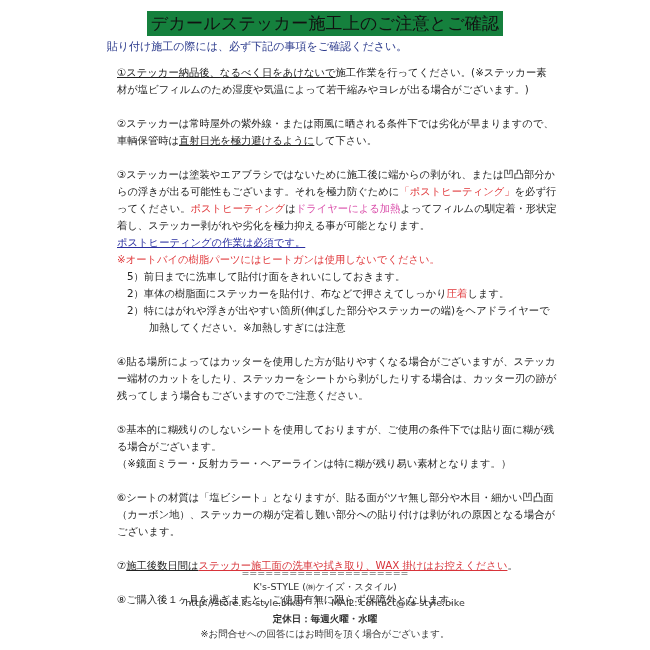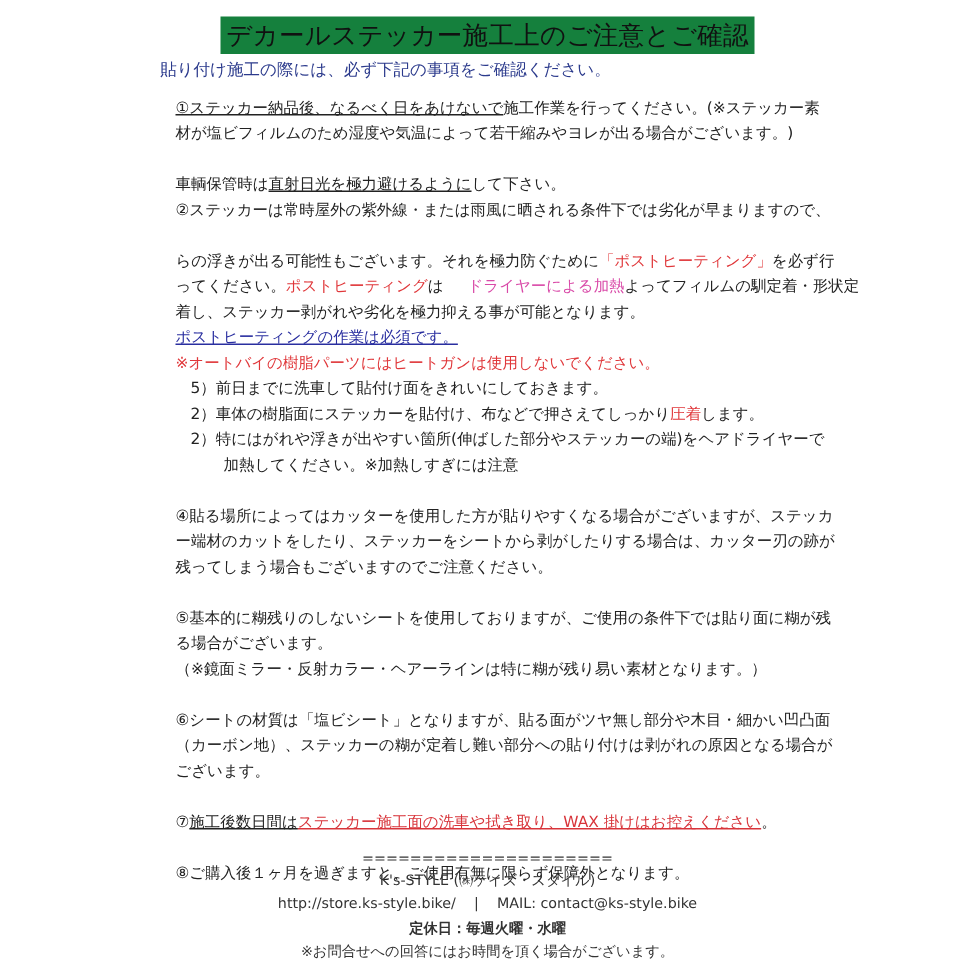--- a/index.html
+++ b/index.html
@@ -8,21 +8,21 @@
   .title-wrap { position: absolute; top: 11px; left: 0; width: 650px; text-align: center; }
   .title { display: inline-block; background: #15803d; color: #111; font-size: 17px;
            padding: 1px 4px; letter-spacing: 0.2px; }
   .subtitle { position: absolute; top: 39px; left: 0; width: 514px; text-align: center;
               font-size: 11px; color: #2b3a8c; }
   .body { position: absolute; left: 117px; top: 64px; width: 425px; font-size: 10.3px; line-height: 17px; }
   .para { margin: 0 0 17px 0; }
   .line { white-space: nowrap; }
   .u { text-decoration: underline; }
   .red { color: #e0373a; }
-  .pink { color: #d94aa8; margin-left: 16px; }
+  .pink { color: #d94aa8; }
   .blue-u { color: #2a2fa0; text-decoration: underline; }
   .red-u { color: #d8343a; text-decoration: underline; }
   .sub { padding-left: 10px; }
   .sub2 { padding-left: 32px; }
   .footer { position: absolute; left: 0; width: 650px; text-align: center; font-size: 9.5px; color: #333; }
 </style>
 </head>
 <body>
 
 <div class="title-wrap">
@@ -31,25 +31,26 @@
 <div class="subtitle">貼り付け施工の際には、必ず下記の事項をご確認ください。</div>
 
 <div class="body">
 
   <div class="para">
     <div class="line"><span class="u">①ステッカー納品後、なるべく日をあけないで</span><span>施工作業を行ってください。(※ステッカー素</span></div>
     <div class="line">材が塩ビフィルムのため湿度や気温によって若干縮みやヨレが出る場合がございます。)</div>
   </div>
 
   <div class="para">
+    <div class="line">②ステッカーは常時屋外の紫外線・または雨風に晒される条件下では劣化が早まりますので、</div>
     <div class="line"><span>車輌保管時は</span><span class="u">直射日光を極力避けるように</span><span>して下さい。</span></div>
-    <div class="line">②ステッカーは常時屋外の紫外線・または雨風に晒される条件下では劣化が早まりますので、</div>
   </div>
 
   <div class="para">
+    <div class="line">③ステッカーは塗装やエアブラシではないために施工後に端からの剥がれ、または凹凸部分か</div>
     <div class="line"><span>らの浮きが出る可能性もございます。それを極力防ぐために</span><span class="red">「ポストヒーティング」</span><span>を必ず行</span></div>
     <div class="line"><span>ってください。</span><span class="red">ポストヒーティング</span><span>は</span><span class="pink">ドライヤーによる加熱</span><span>よってフィルムの馴定着・形状定</span></div>
     <div class="line">着し、ステッカー剥がれや劣化を極力抑える事が可能となります。</div>
     <div class="line"><span class="blue-u">ポストヒーティングの作業は必須です。</span></div>
     <div class="line red">※オートバイの樹脂パーツにはヒートガンは使用しないでください。</div>
     <div class="line sub">5）前日までに洗車して貼付け面をきれいにしておきます。</div>
     <div class="line sub"><span>2）車体の樹脂面にステッカーを貼付け、布などで押さえてしっかり</span><span class="red">圧着</span><span>します。</span></div>
     <div class="line sub">2）特にはがれや浮きが出やすい箇所(伸ばした部分やステッカーの端)をヘアドライヤーで</div>
     <div class="line sub2">加熱してください。※加熱しすぎには注意</div>
   </div>

